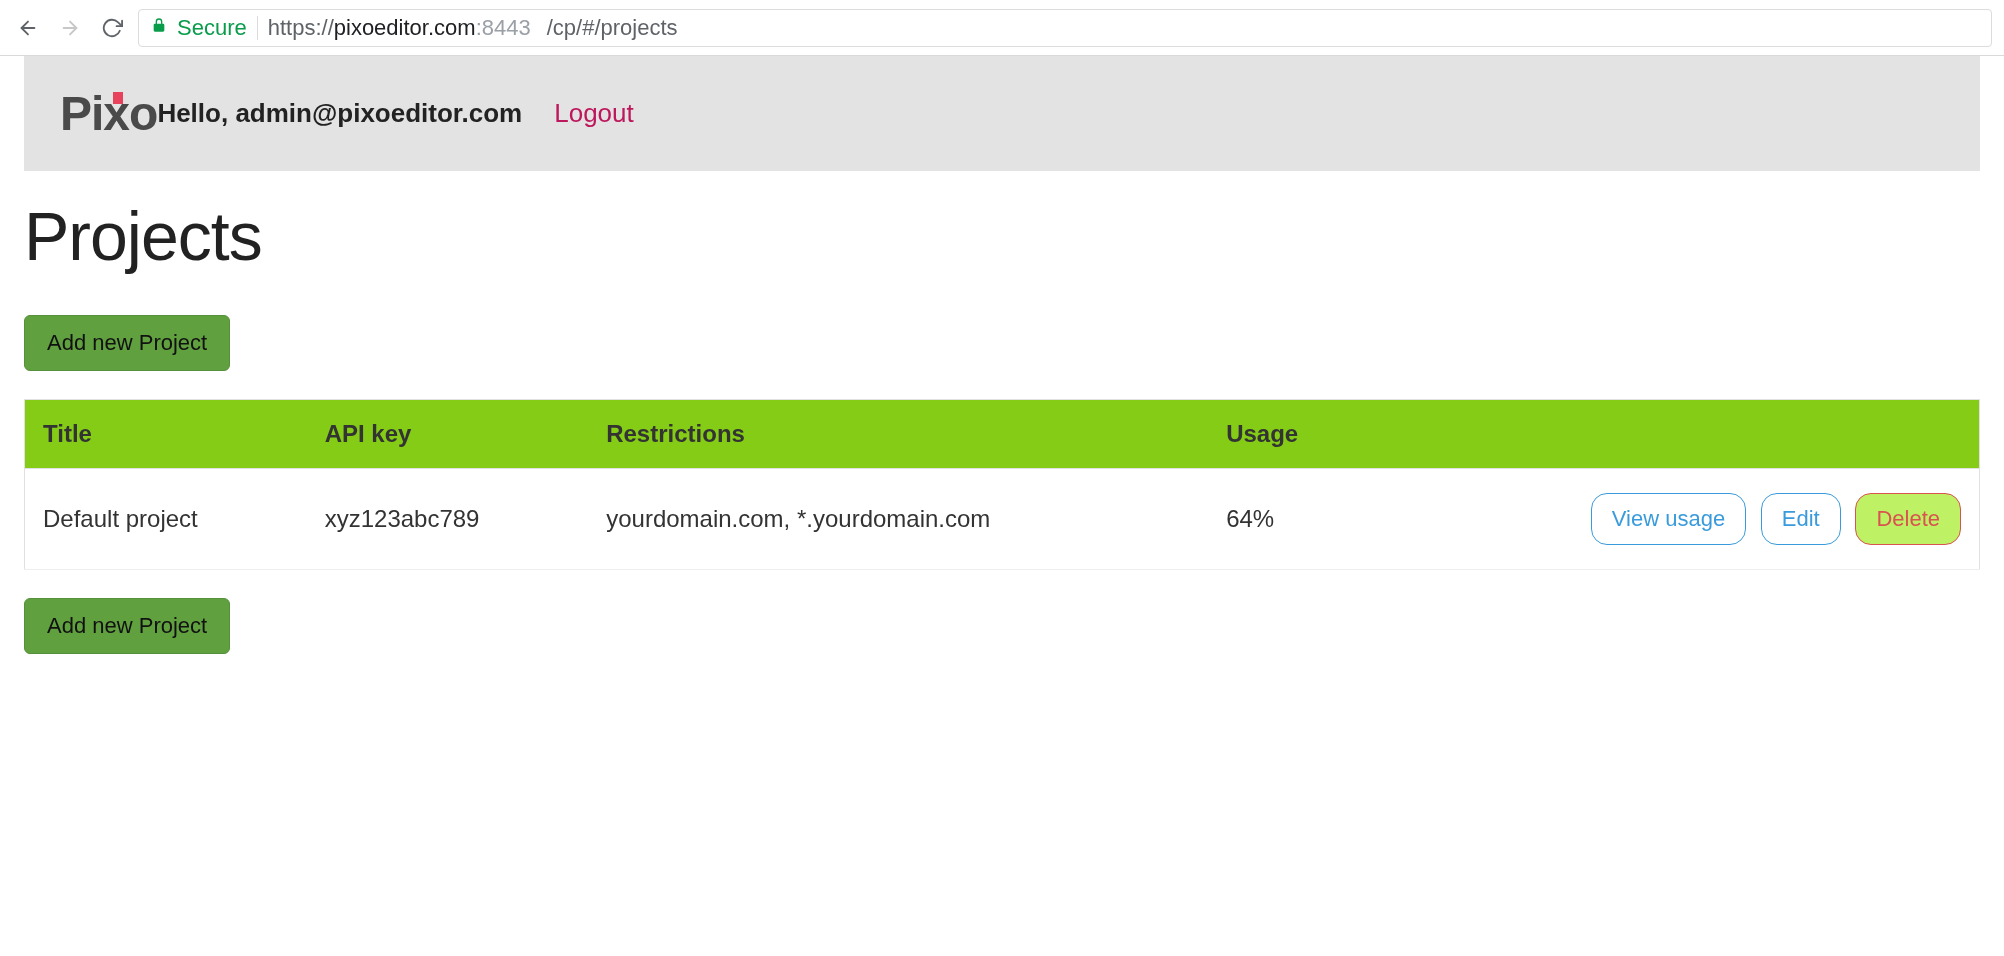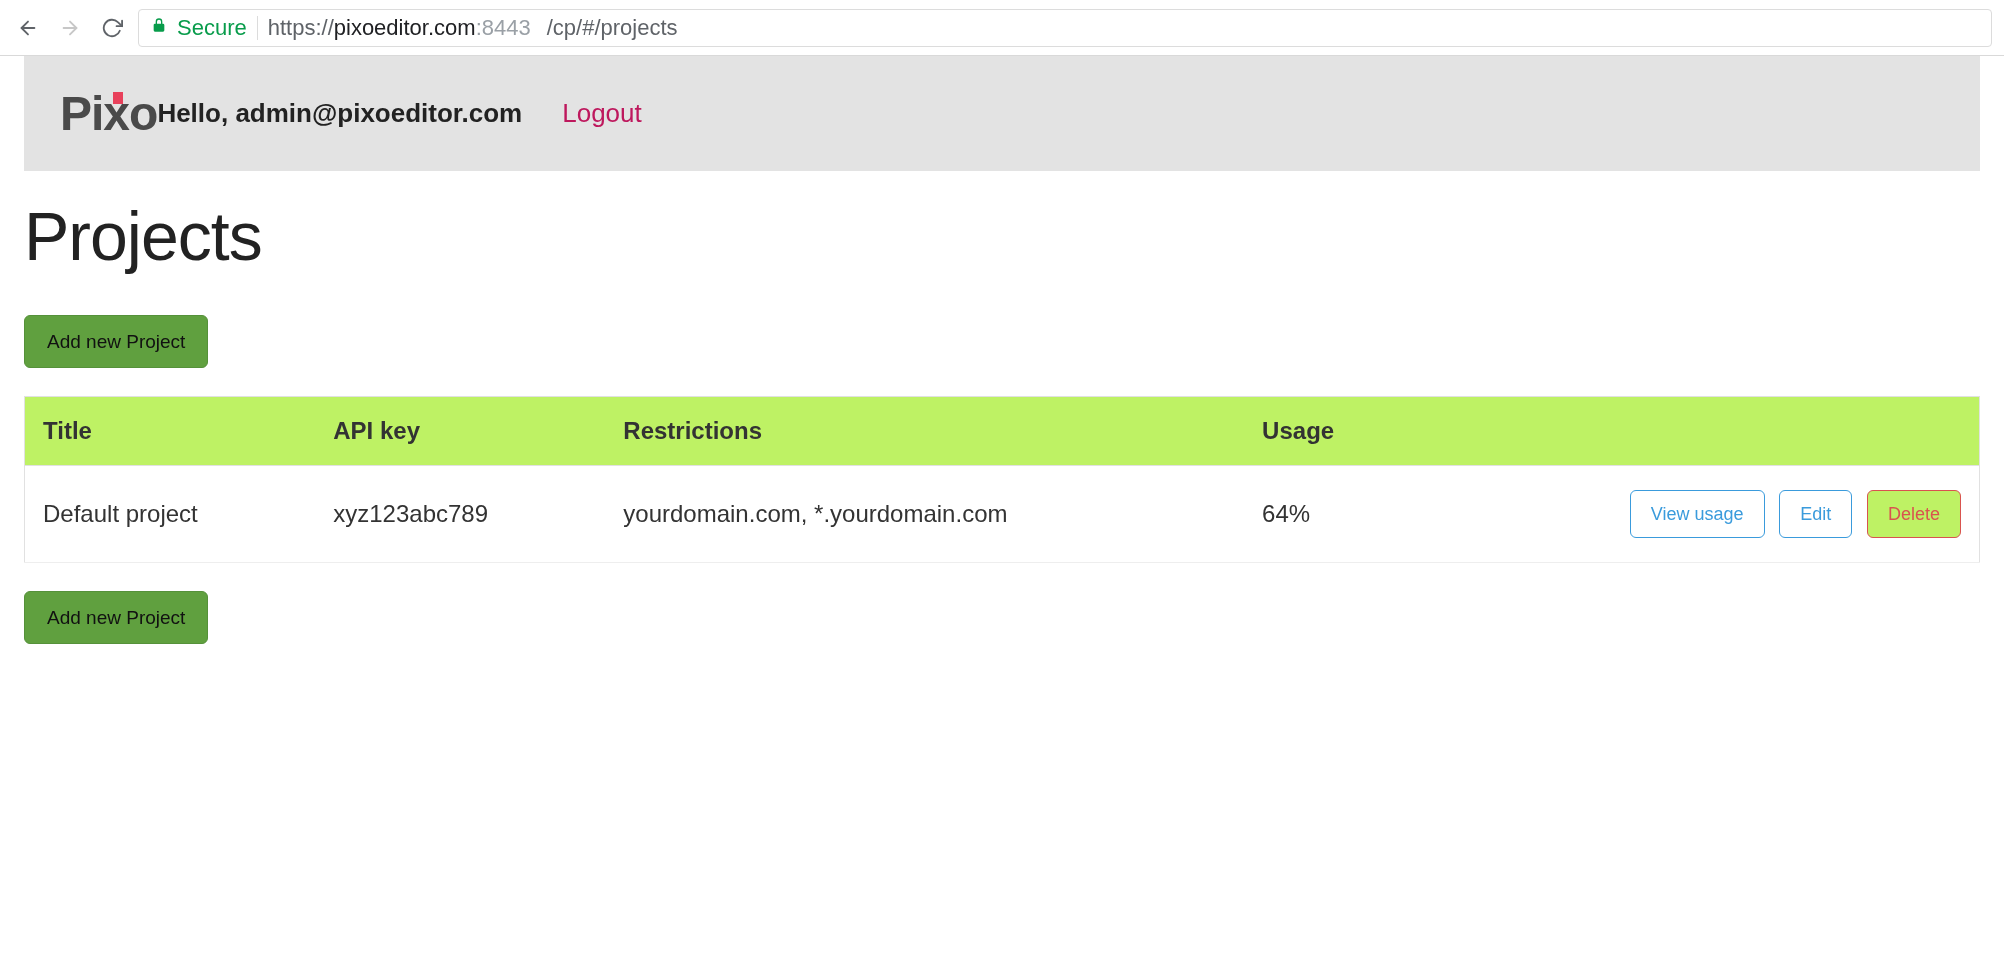--- a/index.html
+++ b/index.html
@@ -41,32 +41,32 @@
     
     .app-header {
       background:#E3E3E3;
       margin:0 0 8px 0;
       padding:30px 36px;
       display:flex;
       align-items:center;
     }
     .logo { font-size:48px; font-weight:700; color:#4a4a4a; letter-spacing:-1px; position:relative; display:inline-block; }
     .logo .i-dot { position:absolute; top:6px; left:53px; width:10px; height:12px; background:#e8415b; }
-    .header-right { display:flex; align-items:center; gap:40px; font-size:26px; }
+    .header-right { display:flex; align-items:center; gap:32px; font-size:26px; }
     .greeting { font-weight:700; color:#222; }
     .logout { color:#be185d; cursor:pointer; }
     
     
     .page { padding:10px 24px 40px 24px; }
     .page-title { font-size:68px; font-weight:400; color:#222; margin:8px 0 40px 0; letter-spacing:-1px; }
     
     .btn {
       display:inline-block;
       padding:16px 22px;
-      font-size:19px;
+      font-size:22px;
       border-radius:6px;
       cursor:pointer;
       border:1px solid transparent;
       line-height:1;
     }
     .btn-green { background:#60a03f; color:#111; border-color:#55913a; }
     .btn-outline-blue { background:#fff; color:#3a9bdc; border:1px solid #3a9bdc; }
     .btn-outline-red { background:#bef264; color:#d9534f; border:1px solid #d9534f; }
     
     .btn-top { margin-bottom:28px; }
@@ -75,31 +75,31 @@
     
     table.projects {
       width:100%;
       border-collapse:collapse;
       font-size:24px;
       border:1px solid #e1e1e1;
     }
     table.projects thead th {
       text-align:left;
       font-weight:700;
-      background:#bef264;
+      background:#84cc16;
       border-bottom:1px solid #e1e1e1;
       padding:20px 18px;
     }
     table.projects tbody td {
       padding:24px 18px;
       border-bottom:1px solid #eee;
       vertical-align:middle;
     }
     .actions-cell { text-align:right; white-space:nowrap; }
-    .actions-cell .btn { padding:14px 20px; font-size:18px; margin-left:8px; }
+    .actions-cell .btn { padding:14px 20px; font-size:22px; margin-left:8px;border-radius:16px; }
     
     
     .outer { padding-left:24px; padding-right:24px; }
   </style>
 </head>
 <body>
 
 <div class="browser-bar">
   <div class="nav-btn">
     <svg width="22" height="22" viewBox="0 0 24 24" fill="none" stroke="currentColor" stroke-width="2" stroke-linecap="round" stroke-linejoin="round">

